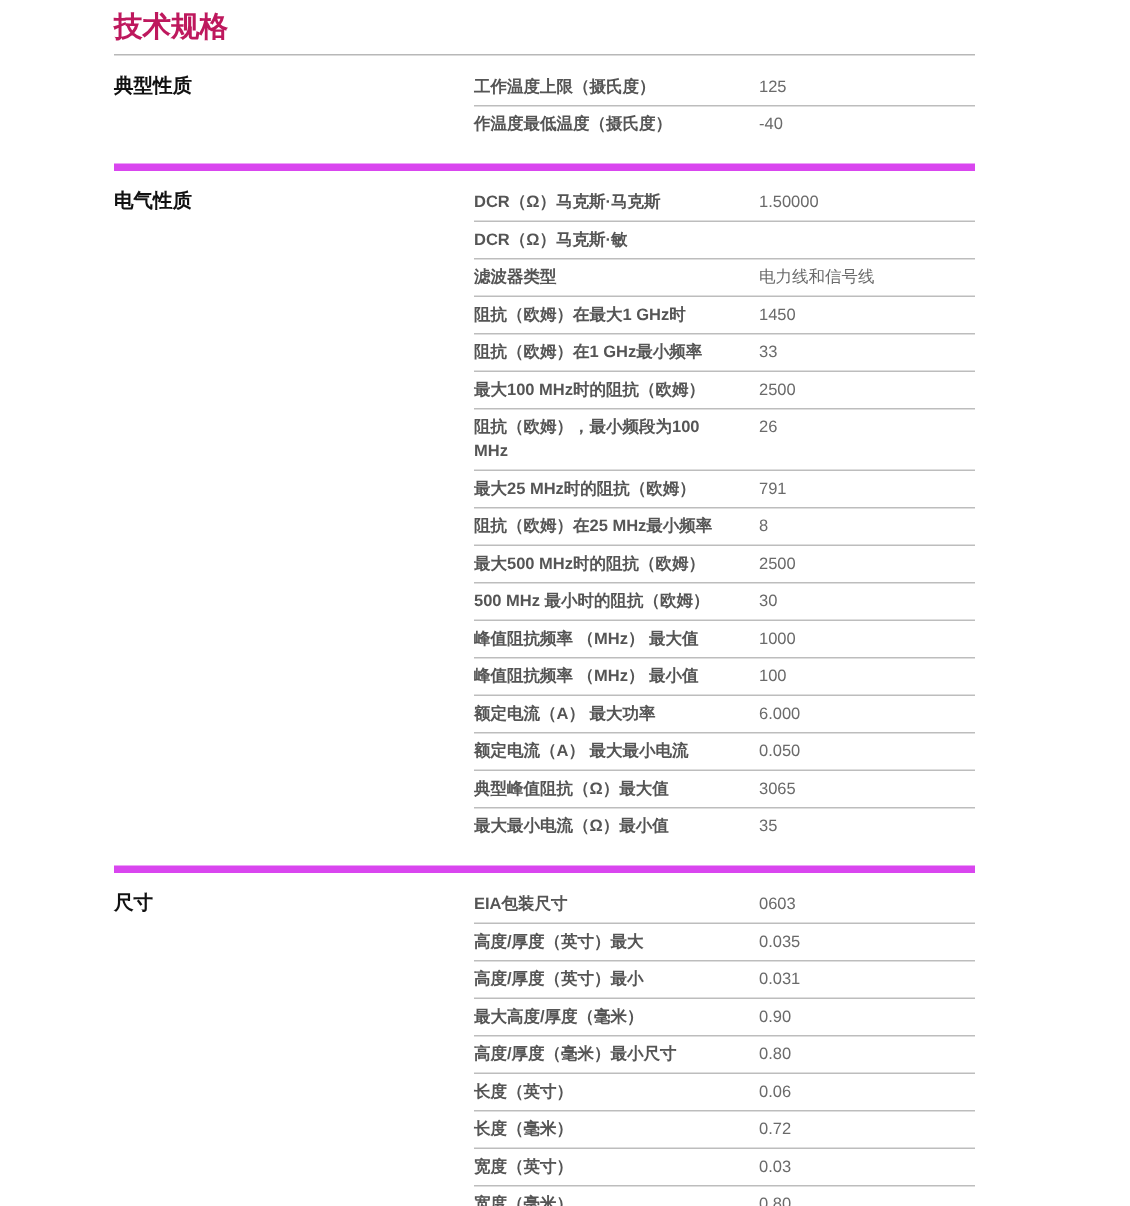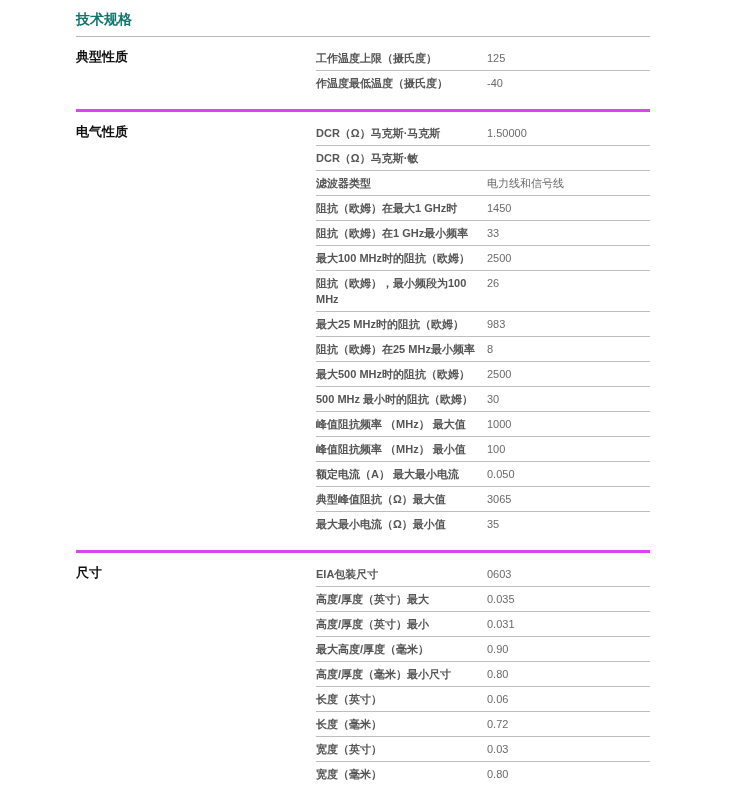--- a/index.html
+++ b/index.html
@@ -3,38 +3,38 @@
   <meta charset="utf-8">
   <style>
     html, body { margin: 0; padding: 0; background: #ffffff; }
     body {
       width: 753px; height: 804px; overflow: hidden; position: relative;
       font-family: "Liberation Sans", "DejaVu Sans", sans-serif;
       color: #222;
     }
     .page { position: absolute; left: 76px; top: 0; width: 574px; }
     .page-title {
-      font-size: 14px; font-weight: bold; color: #0f766e;
+      font-size: 19px; font-weight: bold; color: #be185d;
       height: 36px; line-height: 38px;
       border-bottom: 1px solid #b8b8b8;
     }
     .section {
       position: relative; display: flex;
-      border-bottom: 3px solid #d946ef;
+      border-bottom: 5px solid #d946ef;
       padding-top: 9px; padding-bottom: 14px;
     }
     .section.last { border-bottom: none; padding-bottom: 0; }
     .section-title {
       width: 240px; font-size: 13px; font-weight: bold; color: #111;
       line-height: 20px; padding-top: 1px;
     }
     .rows { width: 334px; }
     .row {
       display: flex; font-size: 11px; line-height: 16px;
-      padding: 4px 0 4px 0; border-bottom: 1px solid #bdbdbd;
+      padding: 4px 0 4px 0; border-bottom: 1px solid #bdbdbd; gap: 19px;
     }
     .row:last-child { border-bottom: none; }
     .row .label {
       width: 171px; font-weight: bold; color: #555; padding-right: 2px; box-sizing: border-box;
     }
     .row .value { flex: 1; color: #6a6a6a; }
   </style>
 </head>
 <body>
 
@@ -80,41 +80,45 @@
       <div class="row">
           <div class="label">最大100 MHz时的阻抗（欧姆）</div>
           <div class="value">2500</div>
         </div>
       <div class="row">
           <div class="label">阻抗（欧姆），最小频段为100 MHz</div>
           <div class="value">26</div>
         </div>
       <div class="row">
           <div class="label">最大25 MHz时的阻抗（欧姆）</div>
-          <div class="value">983</div>
+          <div class="value">791</div>
         </div>
       <div class="row">
           <div class="label">阻抗（欧姆）在25 MHz最小频率</div>
           <div class="value">8</div>
         </div>
       <div class="row">
           <div class="label">最大500 MHz时的阻抗（欧姆）</div>
           <div class="value">2500</div>
         </div>
       <div class="row">
           <div class="label">500 MHz 最小时的阻抗（欧姆）</div>
           <div class="value">30</div>
         </div>
       <div class="row">
           <div class="label">峰值阻抗频率 （MHz） 最大值</div>
           <div class="value">1000</div>
         </div>
       <div class="row">
           <div class="label">峰值阻抗频率 （MHz） 最小值</div>
           <div class="value">100</div>
+        </div>
+      <div class="row">
+          <div class="label">额定电流（A） 最大功率</div>
+          <div class="value">6.000</div>
         </div>
       <div class="row">
           <div class="label">额定电流（A） 最大最小电流</div>
           <div class="value">0.050</div>
         </div>
       <div class="row">
           <div class="label">典型峰值阻抗（Ω）最大值</div>
           <div class="value">3065</div>
         </div>
       <div class="row">

